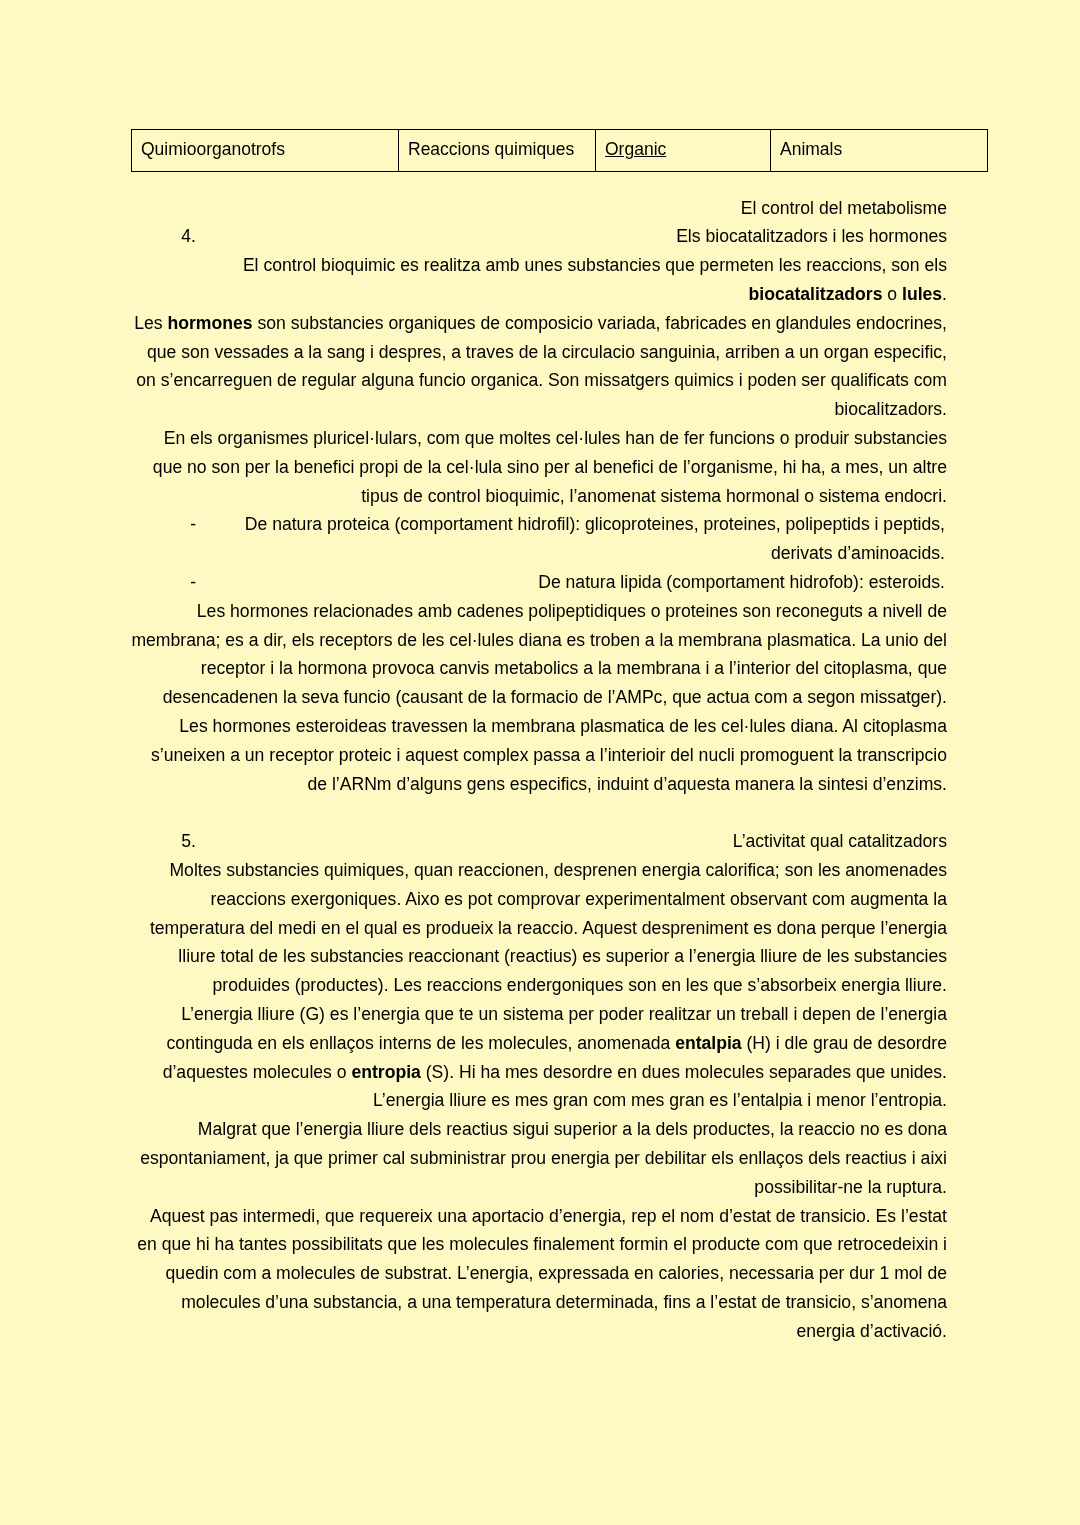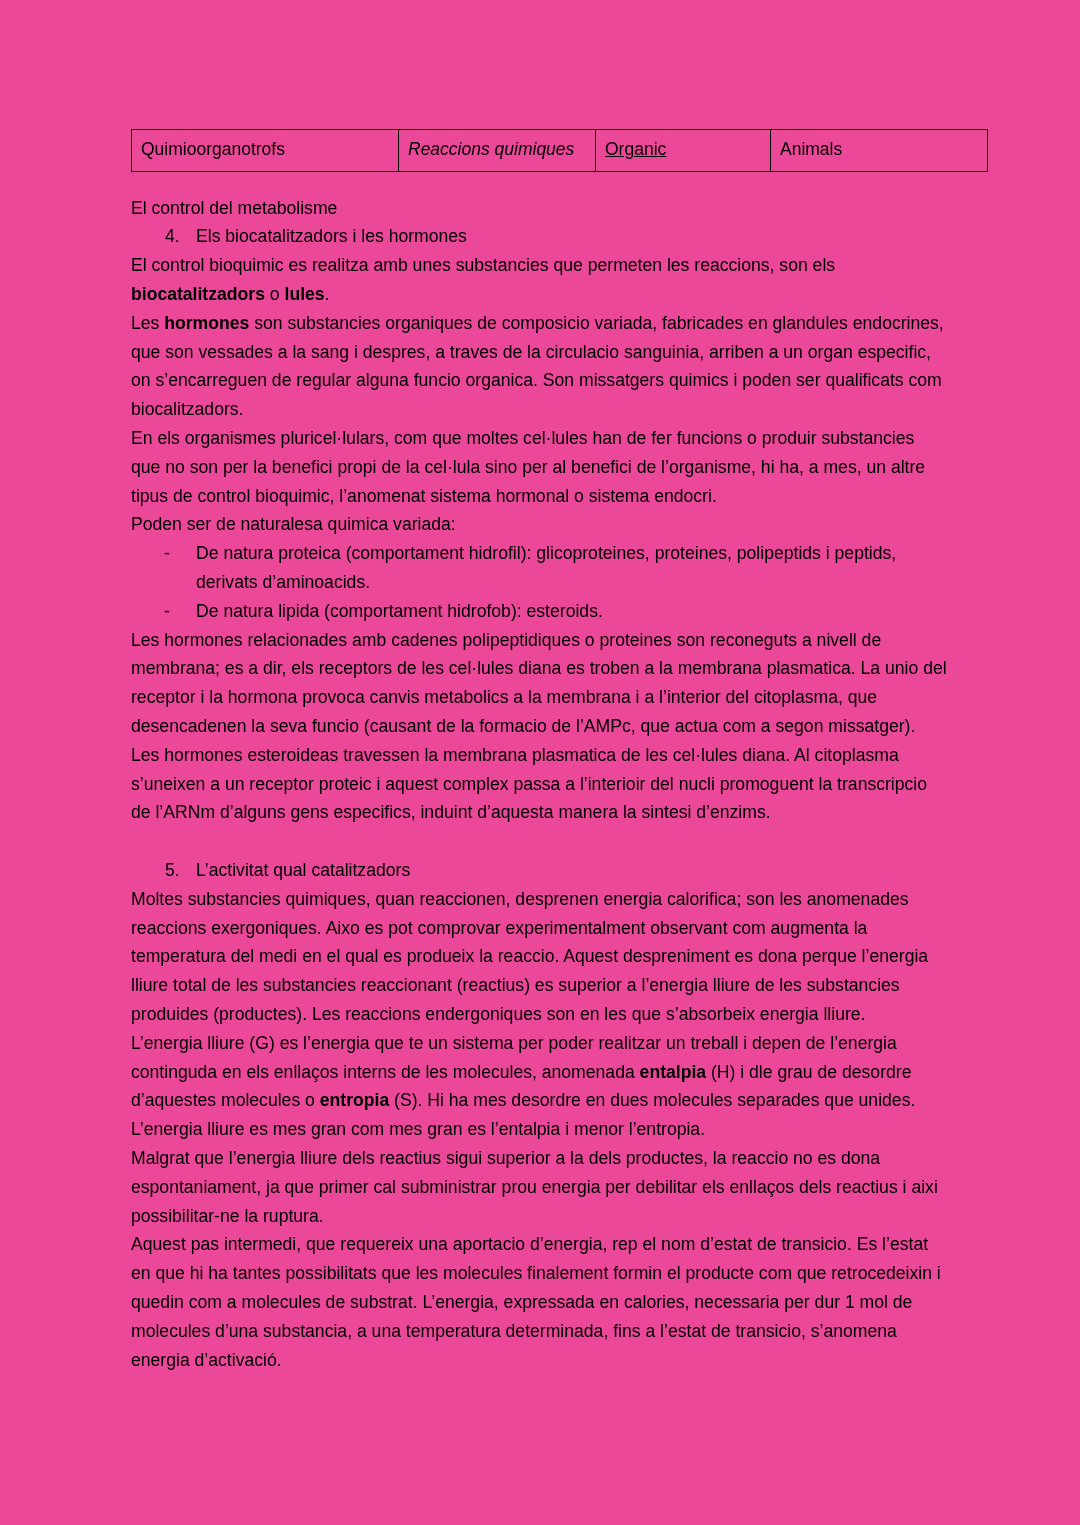--- a/index.html
+++ b/index.html
@@ -11,21 +11,21 @@
     width: 1080px;
     height: 1525px;
     font-family: "Liberation Sans", sans-serif;
     color: #000000;
     -webkit-font-smoothing: antialiased;
   }
   .page {
     position: relative;
     width: 1080px;
     height: 1525px;
-    background: #ec4899;
+    background: #fef9c3;
     box-sizing: border-box;
   }
   .content {
     position: absolute;
     left: 131px;
     top: 129px;
     width: 816px;
   }
 
   
@@ -38,30 +38,30 @@
   table.header-table td {
     border: 1.4px solid #000000;
     font-size: 17.5px;
     line-height: 1.35;
     padding: 8px 0 9px 9px;
     vertical-align: top;
     color: #000000;
     font-family: "Liberation Sans", sans-serif;
   }
   .col-1 { width: 257px; }
-  .col-2 { width: 187px; font-style: italic; }
+  .col-2 { width: 187px; }
   .col-3 { width: 165px; text-decoration: underline; }
   .col-4 { width: 207px; }
 
   
   .doc-body {
     margin-top: 22px;
     font-size: 17.6px;
     line-height: 28.8px;
-    text-align: left;
+    text-align: right;
   }
   p.para {
     margin: 0;
     padding: 0;
     font-size: 17.6px;
     line-height: 28.8px;
   }
   .bold { font-weight: bold; }
 
   
@@ -128,21 +128,20 @@
         <span class="marker">4.</span>
         <span class="num-text">Els biocatalitzadors i les hormones</span>
       </div>
 
       <p class="para"><span>El control bioquimic es realitza amb unes substancies que permeten les reaccions, son els </span><span class="bold">biocatalitzadors</span><span> o </span><span class="bold">lules</span><span>.</span></p>
 
       <p class="para"><span>Les </span><span class="bold">hormones</span><span> son substancies organiques de composicio variada, fabricades en glandules endocrines, que son vessades a la sang i despres, a traves de la circulacio sanguinia, arriben a un organ especific, on s’encarreguen de regular alguna funcio organica. Son missatgers quimics i poden ser qualificats com biocalitzadors.</span></p>
 
       <p class="para">En els organismes pluricel·lulars, com que moltes cel·lules han de fer funcions o produir substancies que no son per la benefici propi de la cel·lula sino per al benefici de l’organisme, hi ha, a mes, un altre tipus de control bioquimic, l’anomenat sistema hormonal o sistema endocri.</p>
 
-      <p class="para">Poden ser de naturalesa quimica variada:</p>
 
       <div class="dash-item">
         <span class="dash">-</span>
         <span class="dash-text">De natura proteica (comportament hidrofil): glicoproteines, proteines, polipeptids i peptids, derivats d’aminoacids.</span>
       </div>
 
       <div class="dash-item">
         <span class="dash">-</span>
         <span class="dash-text">De natura lipida (comportament hidrofob): esteroids.</span>
       </div>

